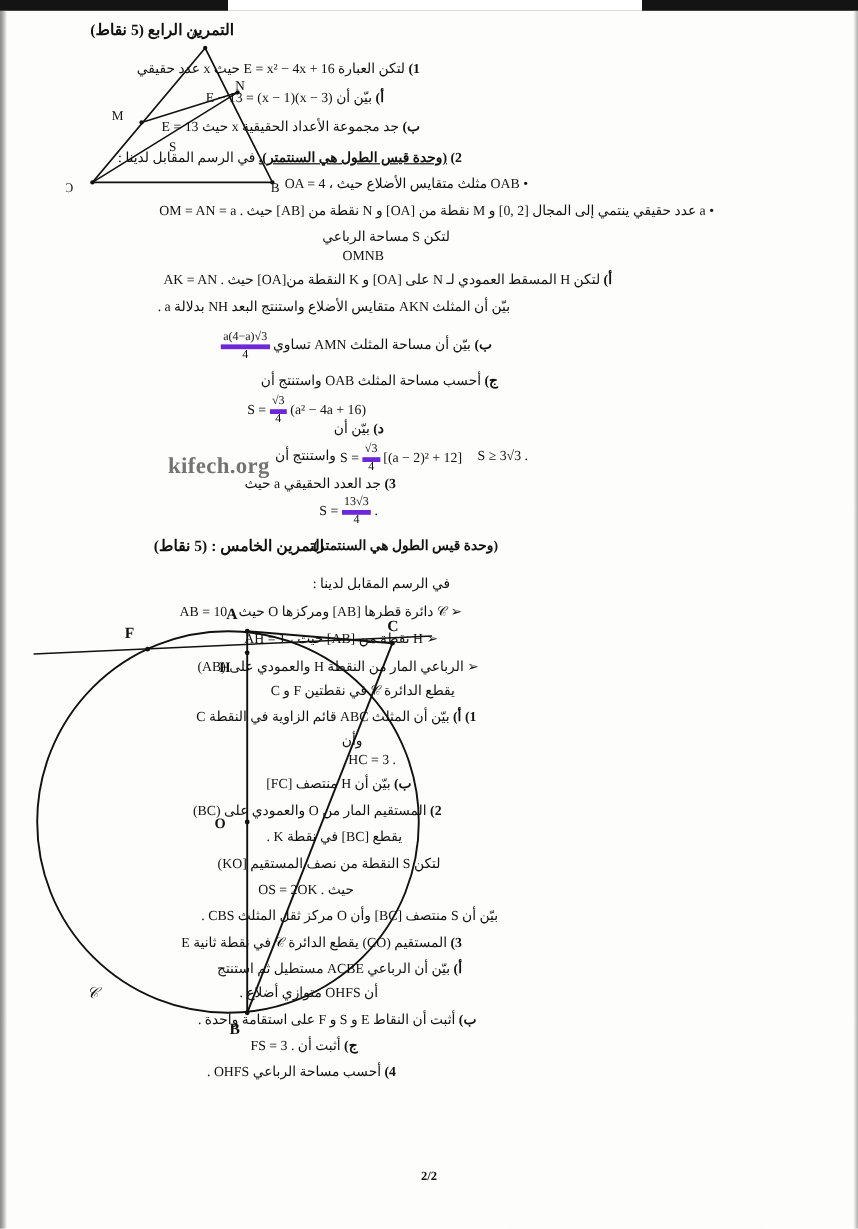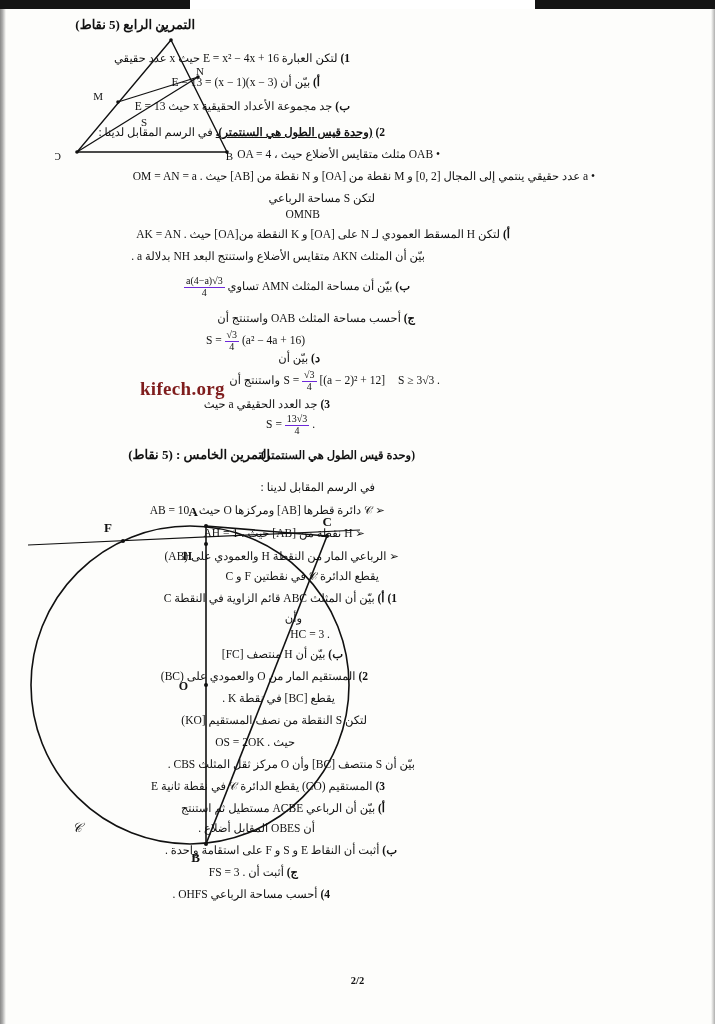--- a/index.html
+++ b/index.html
@@ -58,35 +58,35 @@
   
   .fig-cir{
     position:absolute;left:20px;top:470px;width:345px;height:430px;
   }
   .fig-cir svg{display:block;}
 
   
   .watermark{
     position:absolute;left:140px;top:378px;
     font-family:"Liberation Serif", serif;
-    font-weight:bold;font-size:19px;color:#7f1d1d;
+    font-weight:bold;font-size:19px;color:#737373;
     letter-spacing:.3px;
     direction:ltr;
   }
 
   .footer{
     position:absolute;left:0;top:975px;width:715px;text-align:center;
     font-size:10.5px;font-weight:bold;direction:ltr;
   }
 
   .frac{
     display:inline-block;vertical-align:middle;text-align:center;
     font-size:10px;line-height:1.05;direction:ltr;
   }
-  .frac .num{display:block;border-bottom:1px solid #6d28d9;padding:0 2px;}
+  .frac .num{display:block;border-bottom:4px solid #6d28d9;padding:0 2px;}
   .frac .den{display:block;padding:0 2px;}
 </style>
 </head>
 <body>
 
 <div class="page">
 
   <div class="scan-top"></div>
   <div class="scan-top-white"></div>
   <div class="edge-left"></div>
@@ -312,21 +312,21 @@
 
   <div class="t" style="right:330px;top:780px;">
     <span class="b">3)</span>
     <span>المستقيم (CO) يقطع الدائرة 𝒞 في نقطة ثانية  E</span>
   </div>
   <div class="t" style="right:330px;top:802px;">
     <span class="b">أ)</span>
     <span>بيّن أن الرباعي  ACBE  مستطيل ثم استنتج</span>
   </div>
   <div class="t" style="right:400px;top:822px;">
-    <span>أن  OBES  المقابل أضلاع .</span>
+    <span>أن  OHFS  متوازي أضلاع .</span>
   </div>
   <div class="t" style="right:318px;top:844px;">
     <span class="b">ب)</span>
     <span>أثبت أن النقاط  E  و  S  و  F  على استقامة واحدة .</span>
   </div>
   <div class="t" style="right:417px;top:866px;">
     <span class="b">ج)</span>
     <span>أثبت أن</span>
     <span class="math ltr">FS = 3 .</span>
   </div>

